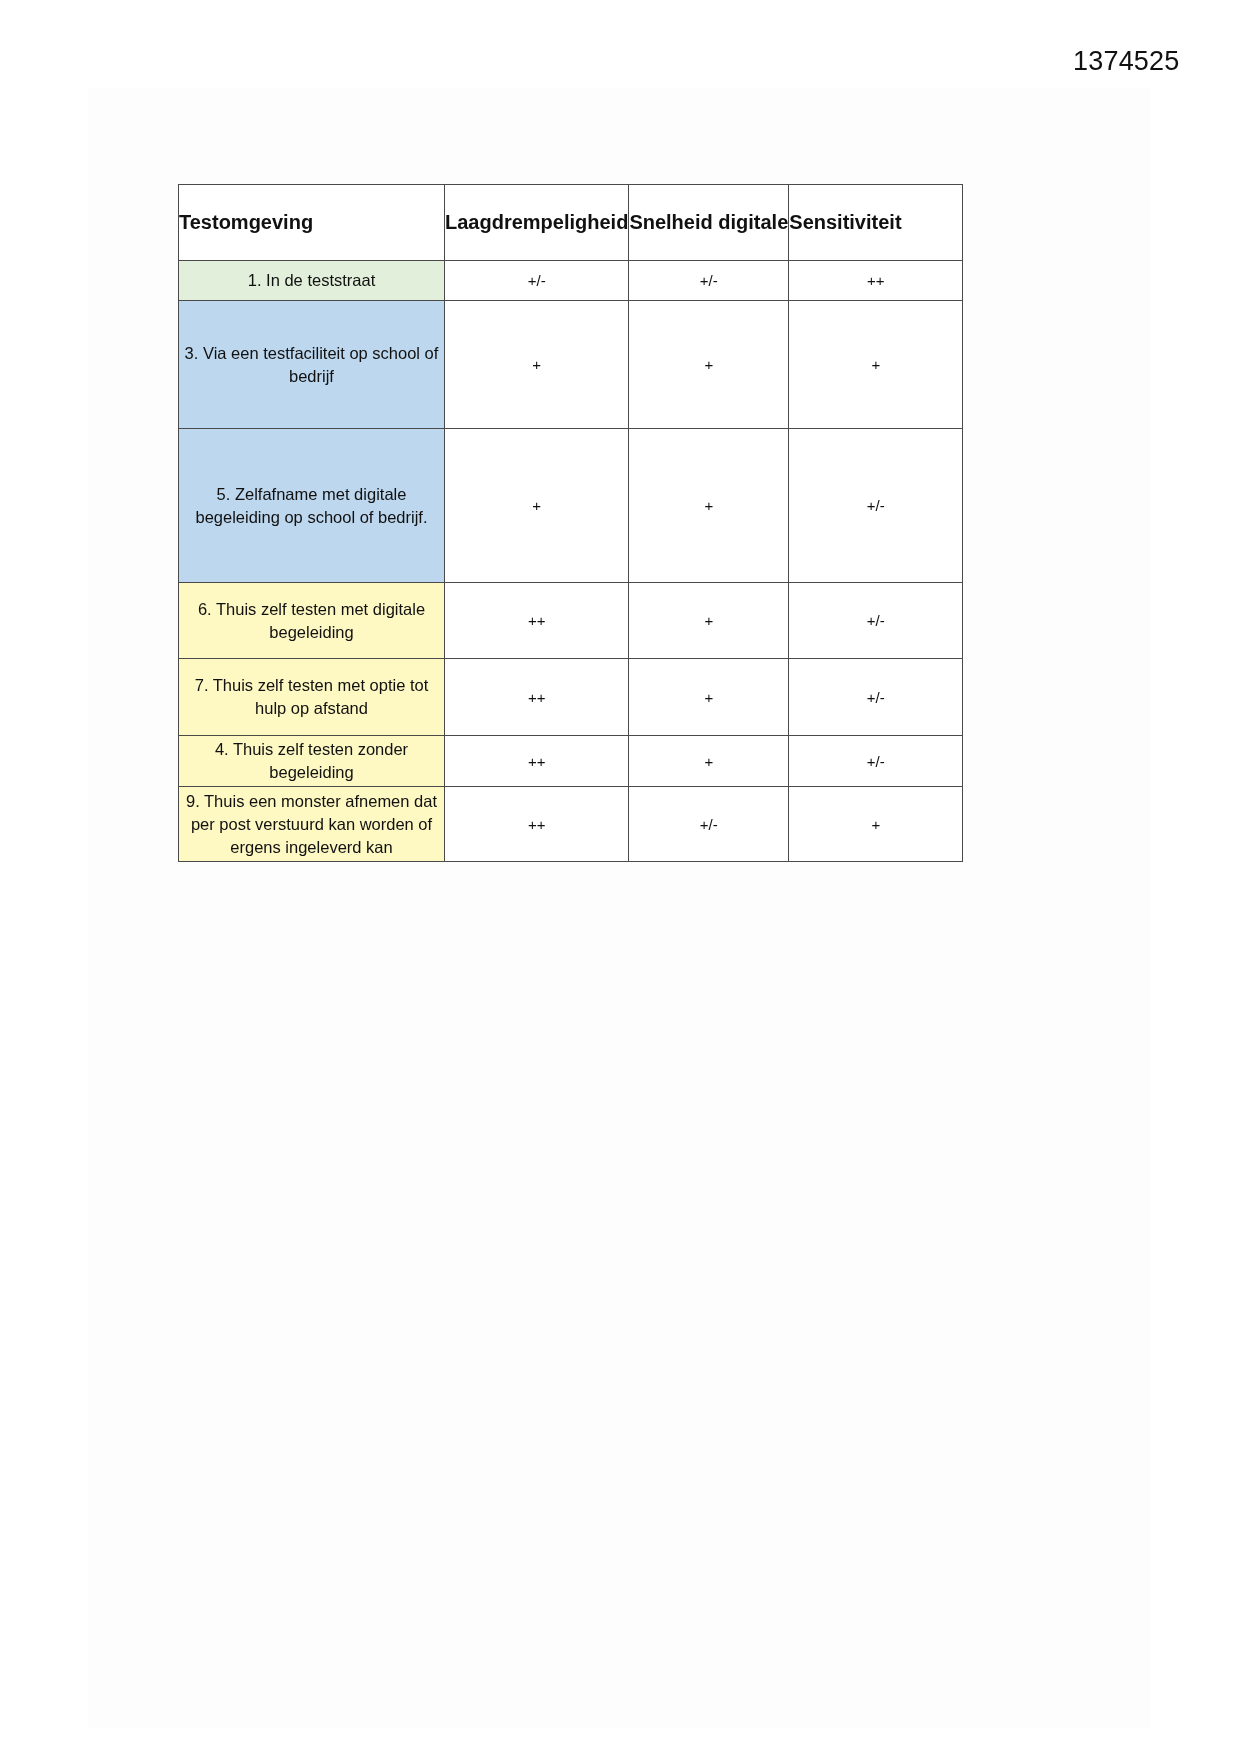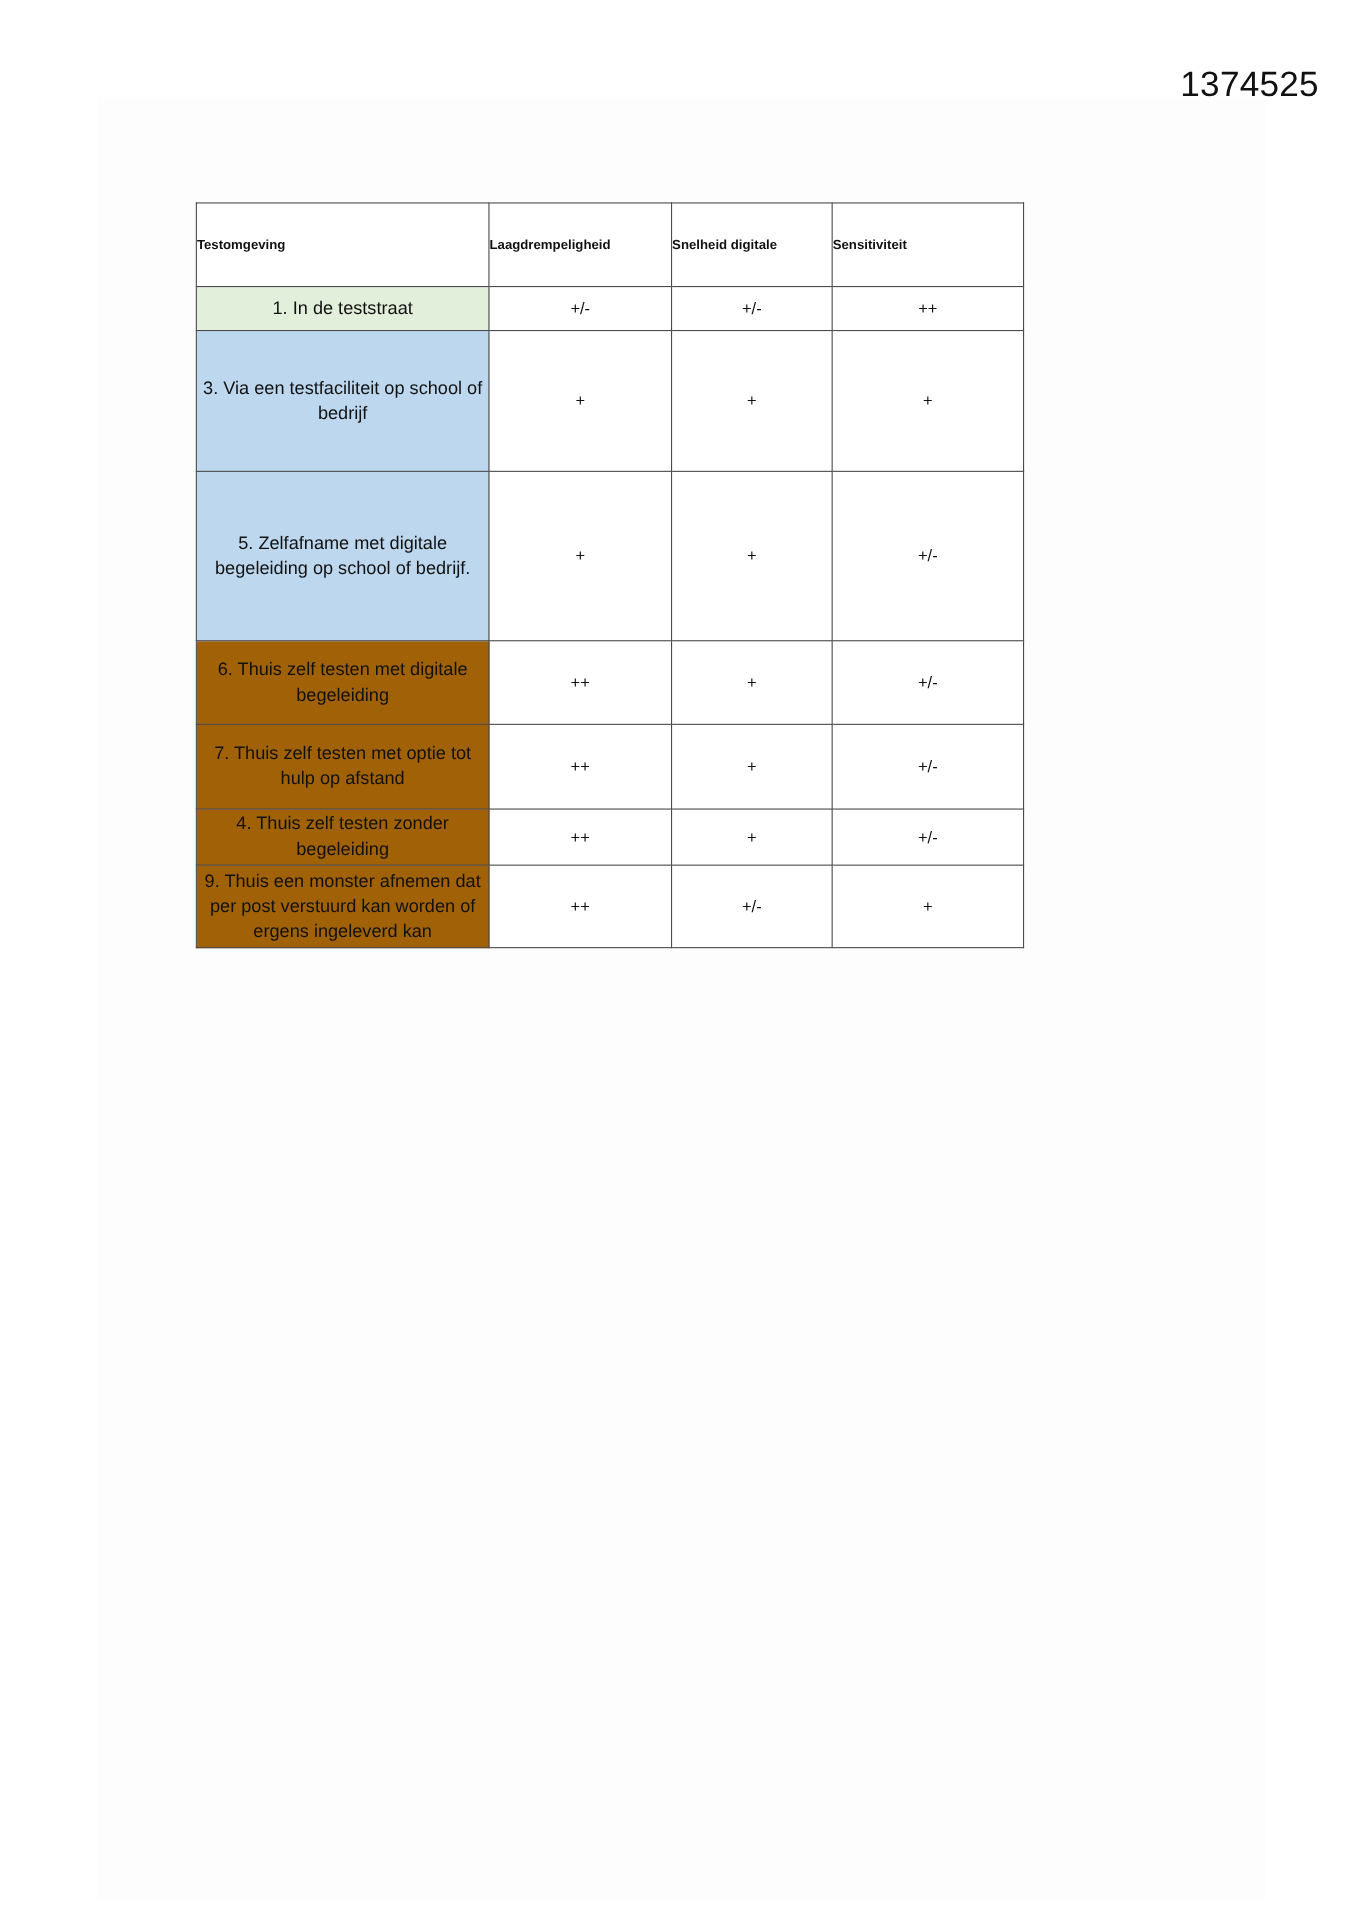--- a/index.html
+++ b/index.html
@@ -19,23 +19,23 @@
       position: absolute;
       left: 88px;
       top: 88px;
       width: 1062px;
       height: 1640px;
       background: #fdfdfd;
     }
     .page-number {
       position: absolute;
       left: 1073px;
-      top: 58px;
+      top: 46px;
       font-family: "Liberation Sans", sans-serif;
-      font-size: 32px;
+      font-size: 27px;
       color: #111;
       letter-spacing: 0.2px;
     }
     table.grid {
       position: absolute;
       left: 178px;
       top: 184px;
       border-collapse: collapse;
       table-layout: fixed;
       font-family: "Liberation Sans", sans-serif;
@@ -46,21 +46,21 @@
     }
     table.grid td, table.grid th {
       border: 1.2px solid #4a4a4a;
       padding: 0;
       vertical-align: middle;
       text-align: center;
     }
     table.grid th {
       font-weight: bold;
       text-align: left;
-      font-size: 12px;
+      font-size: 20px;
     }
     th.hdr-first {
       vertical-align: bottom;
       padding-left: 1px;
       padding-bottom: 1px;
     }
     th.hdr-col {
       vertical-align: middle;
       padding-left: 1px;
       white-space: nowrap;
@@ -69,21 +69,21 @@
       text-align: left;
       vertical-align: top;
       padding-left: 1px;
       padding-right: 2px;
     }
     td.val {
       font-size: 15px;
     }
     .bg-green { background: #e2efda; }
     .bg-blue { background: #bdd7ee; }
-    .bg-orange { background: #a16207; }
+    .bg-orange { background: #fef9c3; }
   </style>
 </head>
 <body>
 
 <div class="page-panel"></div>
 
 <div class="page-number">1374525</div>
 
 <table class="grid">
   <colgroup>

